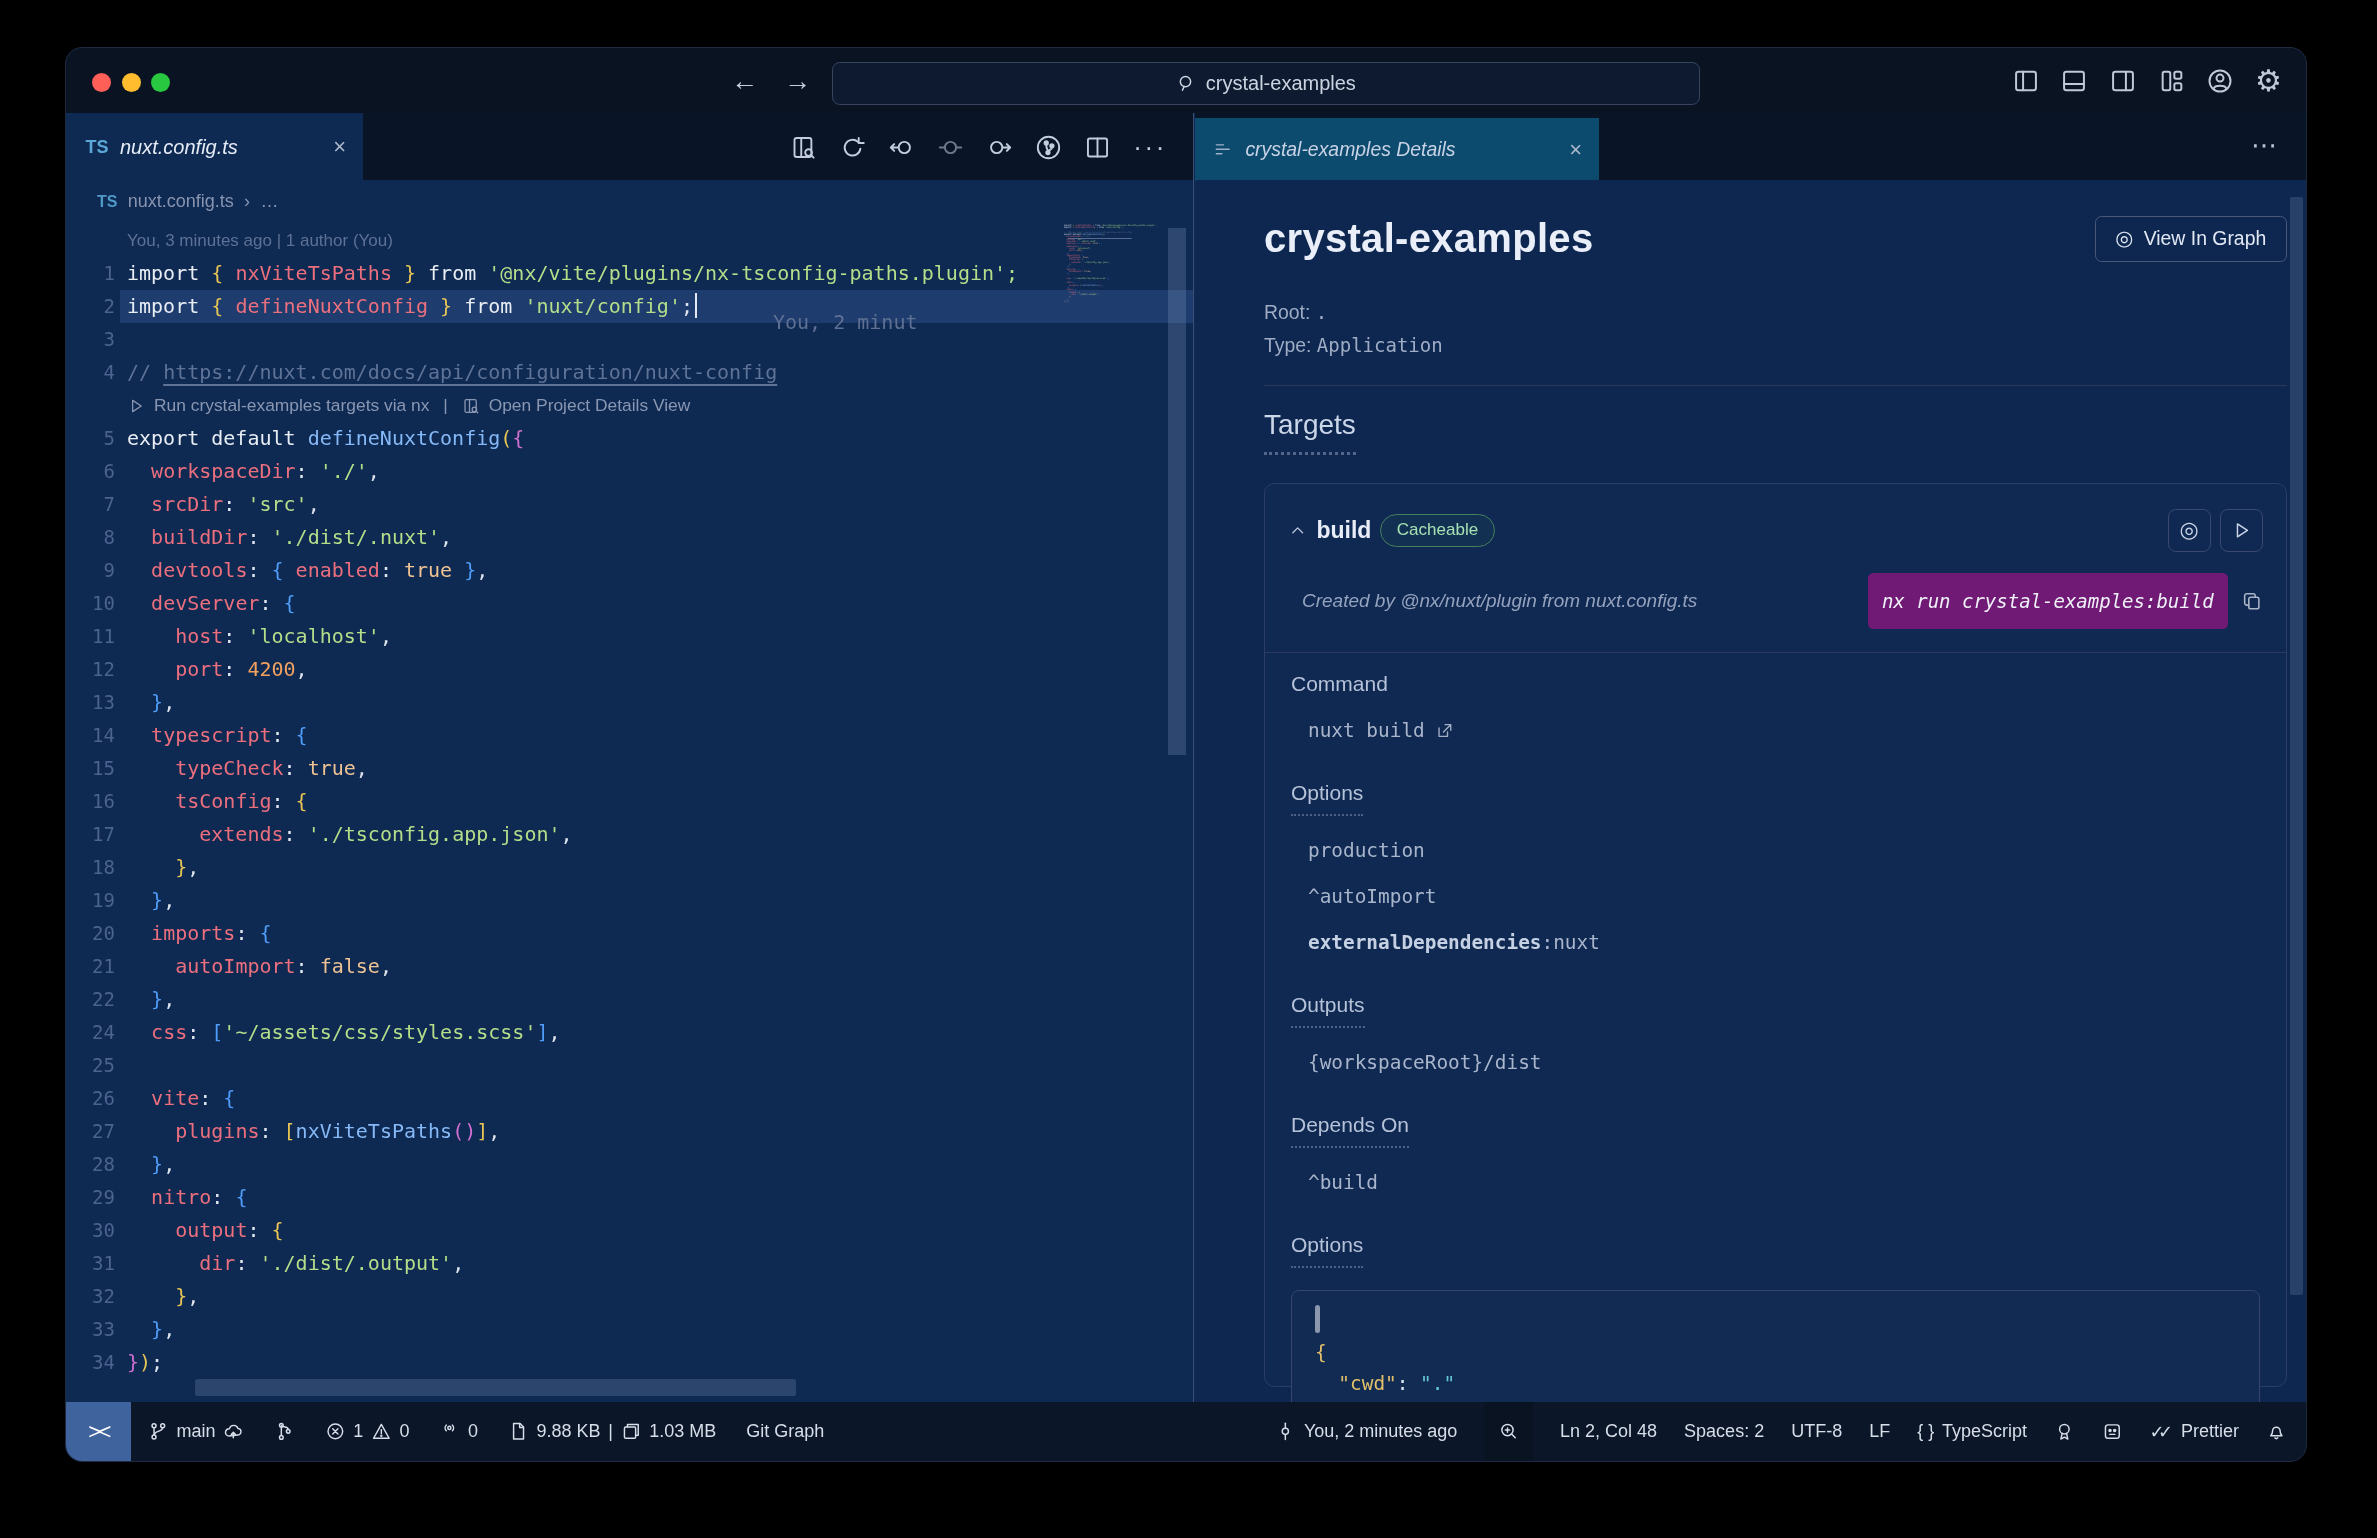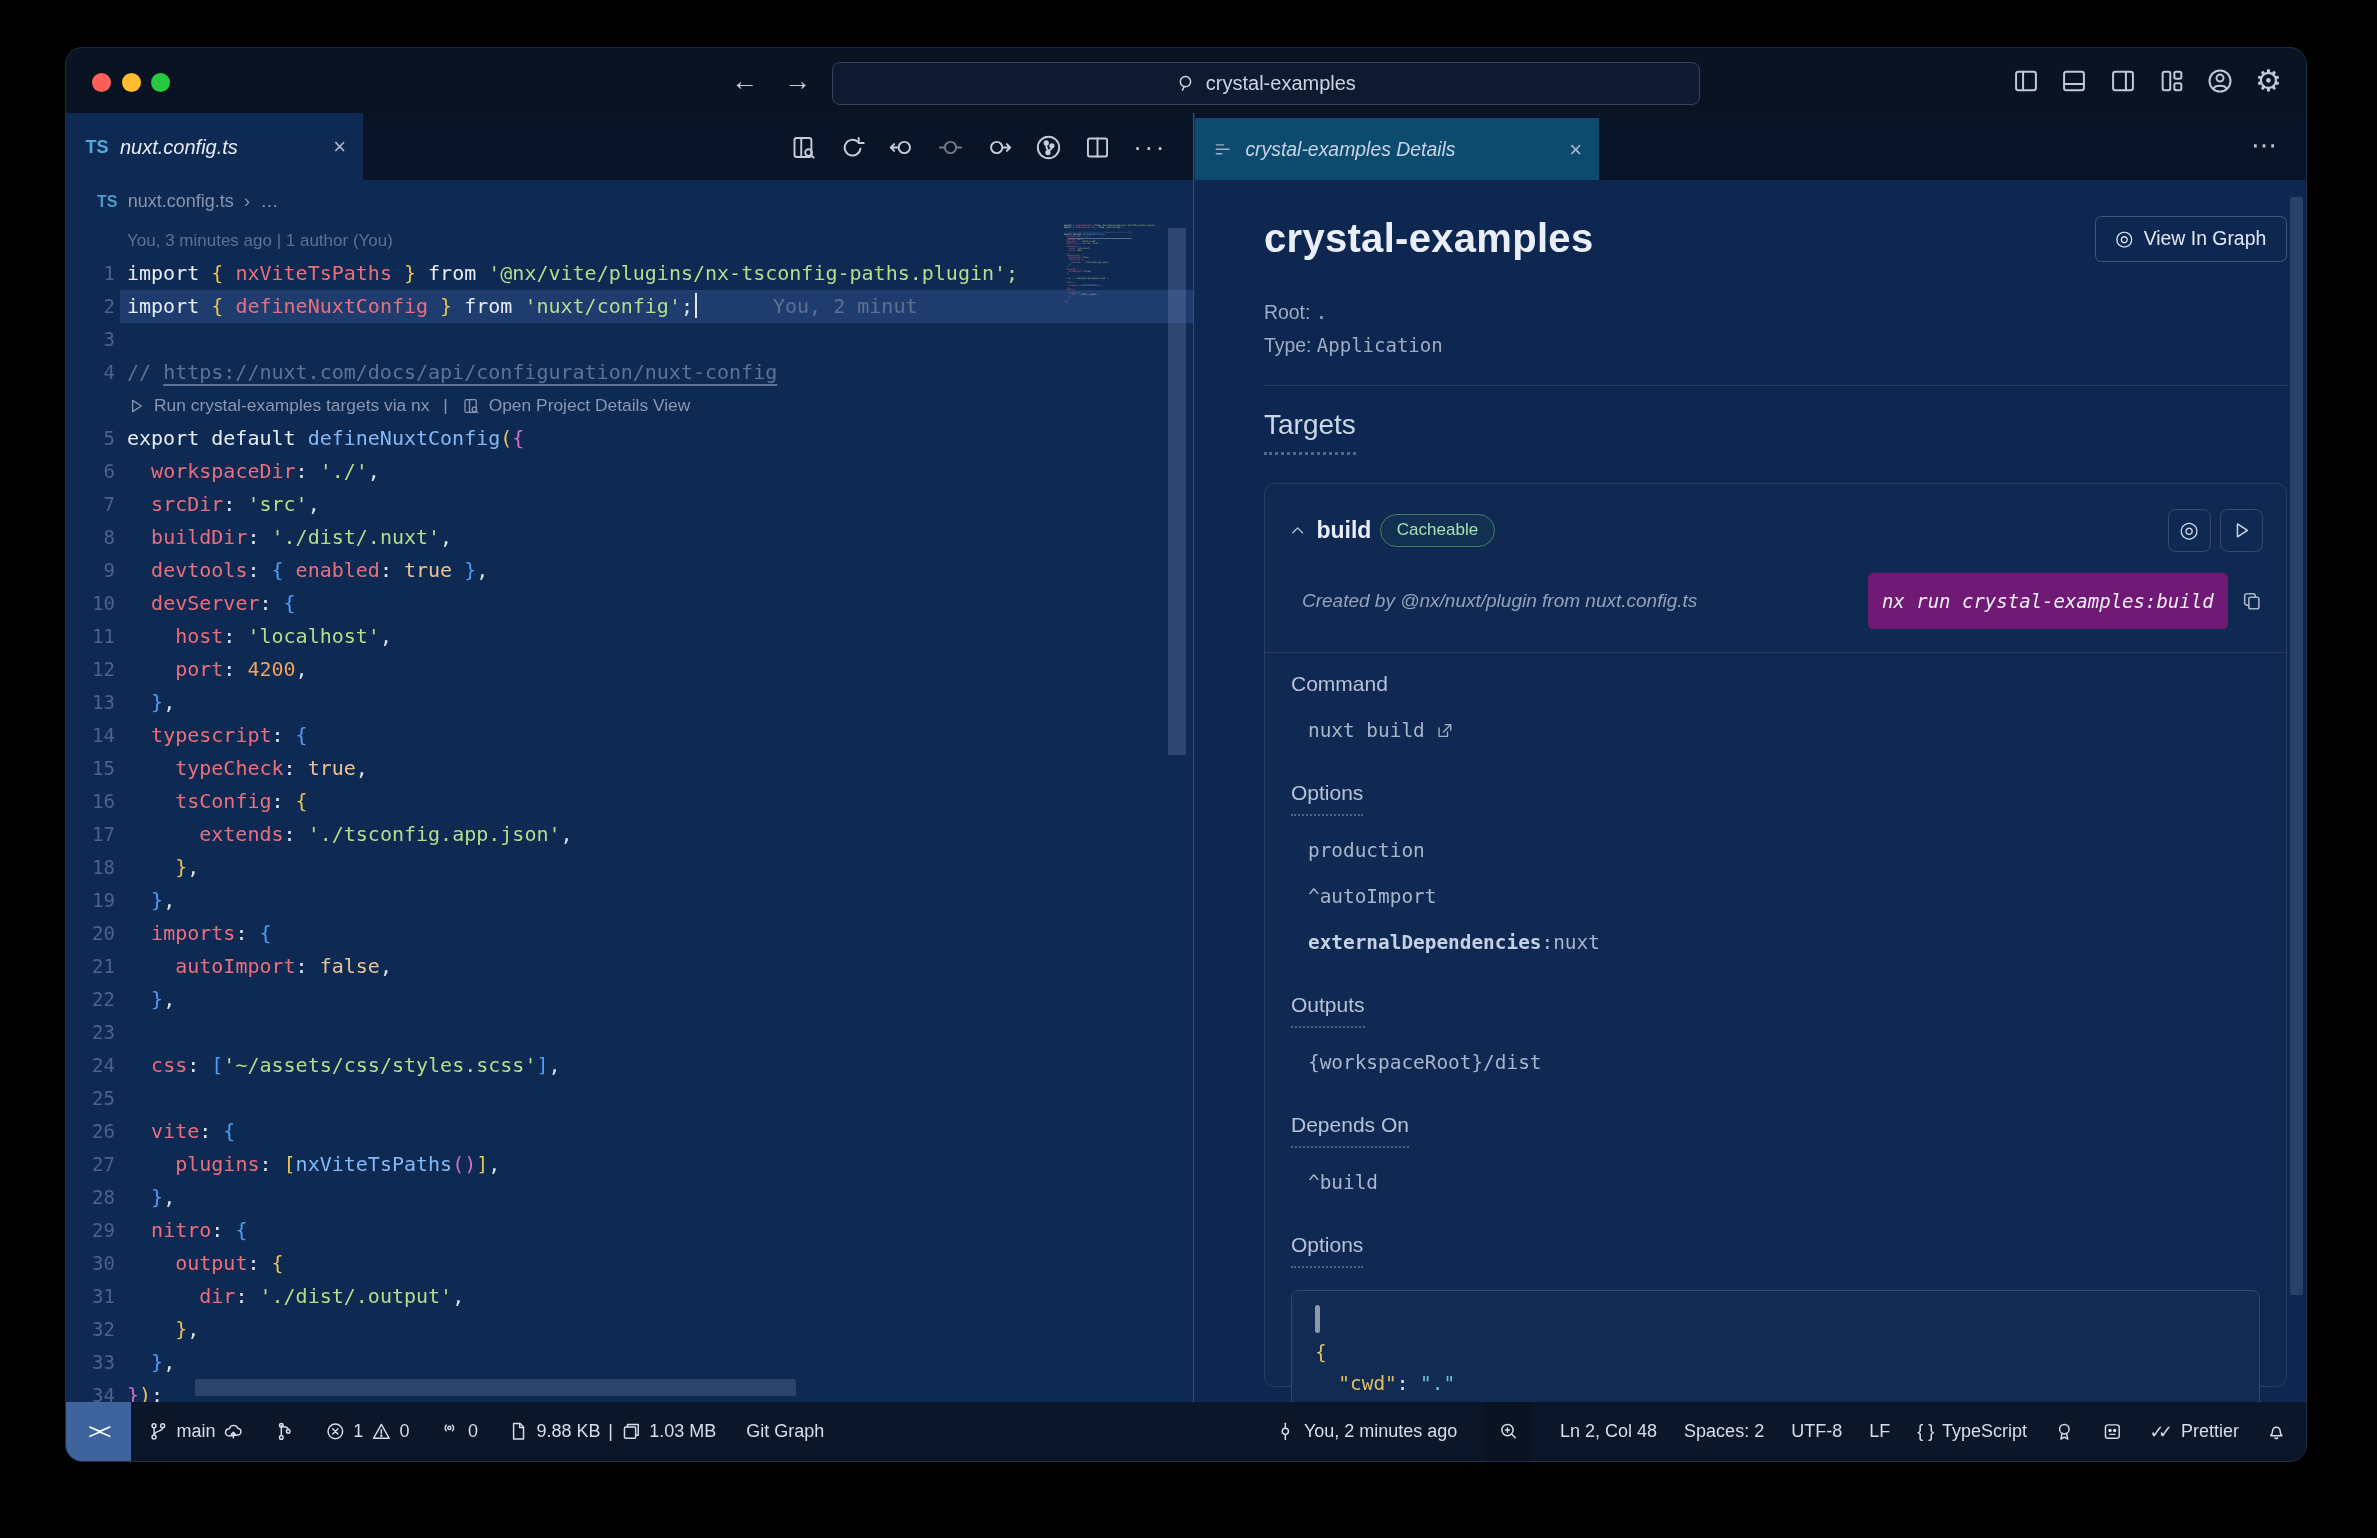--- a/index.html
+++ b/index.html
@@ -58,21 +58,21 @@
   .crow.hl::before{content:'';position:absolute;left:54px;right:0;top:0;bottom:0;background:#1e3c6e;}
   .tk-kw{color:#e9edf4;} .tk-id{color:#ec6f7e;} .tk-prop{color:#ec6f7e;}
   .tk-str{color:#b5de8a;} .tk-num{color:#f1a15f;} .tk-bool{color:#efc393;}
   .tk-b1{color:#e8c554;} .tk-b2{color:#4f9df8;} .tk-b3{color:#d06fd0;}
   .tk-fn{color:#86b9f7;} .tk-punc{color:#dfe5ee;} .tk-pln{color:#dfe5ee;}
   .tk-com{color:#5f7396;} .tk-comlink{color:#5f7396;text-decoration:underline;text-underline-offset:5.2px;}
   .blame{display:block;margin-left:61px;font-family:"Liberation Sans",sans-serif;font-size:17px;color:#5d7195;}
   .cl{display:flex;align-items:center;gap:9px;margin-left:61px;font-family:"Liberation Sans",sans-serif;font-size:17.4px;color:#8a97b3;height:100%;}
   .cl svg{width:18px;height:18px;flex:none;}
   .cursor{display:inline-block;width:1.9px;height:24.5px;background:#e2e9f5;vertical-align:-4.5px;margin-left:1.9px;}
-  .ghost{position:absolute;left:707px;top:0;color:#5e7194;font-size:20px;}
+  .ghost{position:absolute;left:707px;top:16px;color:#5e7194;font-size:20px;}
 
   
   #minimap{position:absolute;left:998px;top:176px;width:100px;height:1180px;overflow:hidden;opacity:.9;}
   .mml{height:2.3px;line-height:2.3px;font-size:2.1px;white-space:pre;font-family:"DejaVu Sans Mono",monospace;}
   #vscroll{position:absolute;left:1098px;top:176px;width:26px;height:1180px;}
   #vscroll .thumb{position:absolute;left:3.9px;top:3.9px;width:18px;height:527px;background:rgba(130,150,190,.28);}
   #hscroll{position:absolute;left:129px;top:1331px;width:601px;height:17px;background:rgba(130,150,190,.26);border-radius:2.6px;}
   #panel-divider{position:absolute;left:1127px;top:65px;width:1.3px;bottom:59px;background:#3c4c74;z-index:5;}
   #pscroll{position:absolute;right:2.6px;top:149px;width:13px;height:1098px;background:rgba(130,150,190,.24);border-radius:1.9px;z-index:6;}
 
@@ -255,21 +255,20 @@
         <div class="crow"><span class="ln">13</span><span class="code"><span class="tk-pln">  </span><span class="tk-b2">}</span><span class="tk-punc">,</span></span></div>
         <div class="crow"><span class="ln">14</span><span class="code"><span class="tk-pln">  </span><span class="tk-prop">typescript</span><span class="tk-punc">: </span><span class="tk-b2">{</span></span></div>
         <div class="crow"><span class="ln">15</span><span class="code"><span class="tk-pln">    </span><span class="tk-prop">typeCheck</span><span class="tk-punc">: </span><span class="tk-bool">true</span><span class="tk-punc">,</span></span></div>
         <div class="crow"><span class="ln">16</span><span class="code"><span class="tk-pln">    </span><span class="tk-prop">tsConfig</span><span class="tk-punc">: </span><span class="tk-b1">{</span></span></div>
         <div class="crow"><span class="ln">17</span><span class="code"><span class="tk-pln">      </span><span class="tk-prop">extends</span><span class="tk-punc">: </span><span class="tk-str">'./tsconfig.app.json'</span><span class="tk-punc">,</span></span></div>
         <div class="crow"><span class="ln">18</span><span class="code"><span class="tk-pln">    </span><span class="tk-b1">}</span><span class="tk-punc">,</span></span></div>
         <div class="crow"><span class="ln">19</span><span class="code"><span class="tk-pln">  </span><span class="tk-b2">}</span><span class="tk-punc">,</span></span></div>
         <div class="crow"><span class="ln">20</span><span class="code"><span class="tk-pln">  </span><span class="tk-prop">imports</span><span class="tk-punc">: </span><span class="tk-b2">{</span></span></div>
         <div class="crow"><span class="ln">21</span><span class="code"><span class="tk-pln">    </span><span class="tk-prop">autoImport</span><span class="tk-punc">: </span><span class="tk-bool">false</span><span class="tk-punc">,</span></span></div>
         <div class="crow"><span class="ln">22</span><span class="code"><span class="tk-pln">  </span><span class="tk-b2">}</span><span class="tk-punc">,</span></span></div>
-        <div class="crow"><span class="ln">23</span><span class="code"></span></div>
         <div class="crow"><span class="ln">24</span><span class="code"><span class="tk-pln">  </span><span class="tk-prop">css</span><span class="tk-punc">: </span><span class="tk-b2">[</span><span class="tk-str">'~/assets/css/styles.scss'</span><span class="tk-b2">]</span><span class="tk-punc">,</span></span></div>
         <div class="crow"><span class="ln">25</span><span class="code"></span></div>
         <div class="crow"><span class="ln">26</span><span class="code"><span class="tk-pln">  </span><span class="tk-prop">vite</span><span class="tk-punc">: </span><span class="tk-b2">{</span></span></div>
         <div class="crow"><span class="ln">27</span><span class="code"><span class="tk-pln">    </span><span class="tk-prop">plugins</span><span class="tk-punc">: </span><span class="tk-b1">[</span><span class="tk-fn">nxViteTsPaths</span><span class="tk-b3">()</span><span class="tk-b1">]</span><span class="tk-punc">,</span></span></div>
         <div class="crow"><span class="ln">28</span><span class="code"><span class="tk-pln">  </span><span class="tk-b2">}</span><span class="tk-punc">,</span></span></div>
         <div class="crow"><span class="ln">29</span><span class="code"><span class="tk-pln">  </span><span class="tk-prop">nitro</span><span class="tk-punc">: </span><span class="tk-b2">{</span></span></div>
         <div class="crow"><span class="ln">30</span><span class="code"><span class="tk-pln">    </span><span class="tk-prop">output</span><span class="tk-punc">: </span><span class="tk-b1">{</span></span></div>
         <div class="crow"><span class="ln">31</span><span class="code"><span class="tk-pln">      </span><span class="tk-prop">dir</span><span class="tk-punc">: </span><span class="tk-str">'./dist/.output'</span><span class="tk-punc">,</span></span></div>
         <div class="crow"><span class="ln">32</span><span class="code"><span class="tk-pln">    </span><span class="tk-b1">}</span><span class="tk-punc">,</span></span></div>
         <div class="crow"><span class="ln">33</span><span class="code"><span class="tk-pln">  </span><span class="tk-b2">}</span><span class="tk-punc">,</span></span></div>

